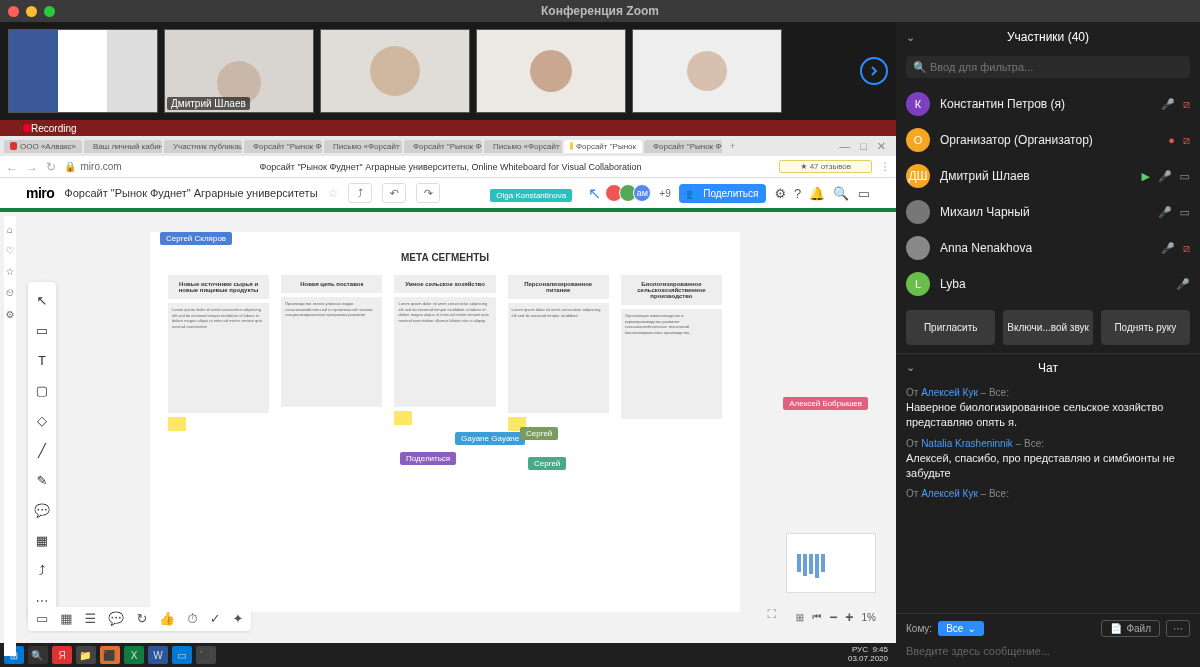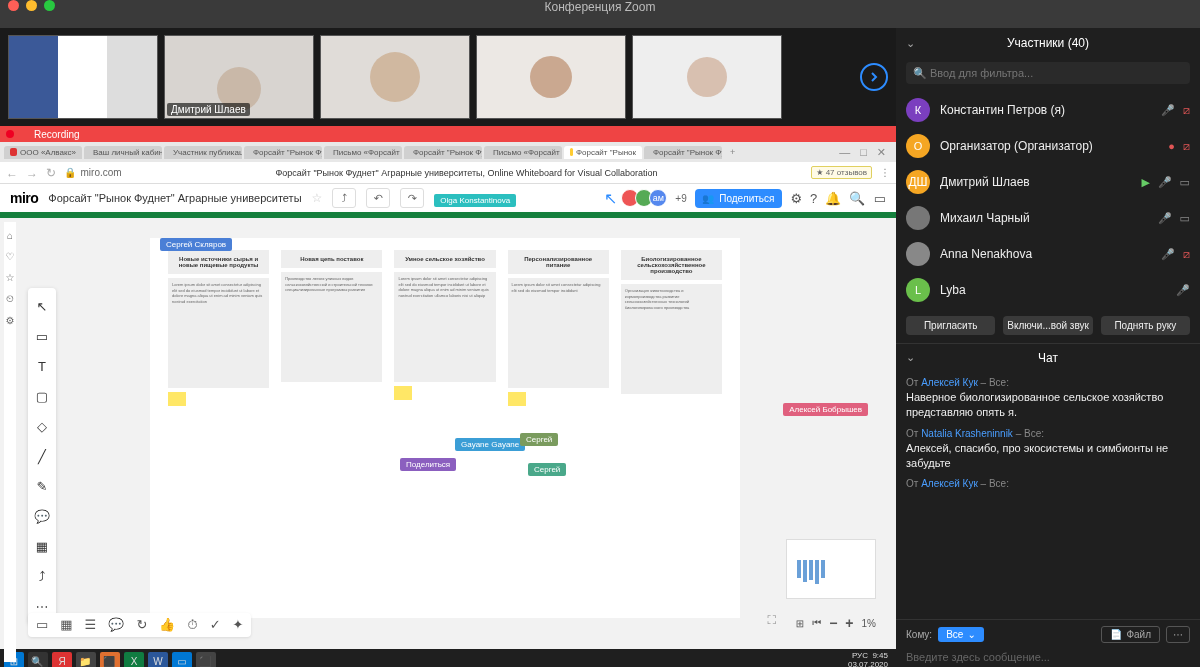--- a/index.html
+++ b/index.html
@@ -1,55 +1,55 @@
 <!DOCTYPE html>
 <html><head>
 <meta charset="utf-8">
 <style>
 * { box-sizing: border-box; margin: 0; padding: 0; font-family: -apple-system, BlinkMacSystemFont, "Segoe UI", Arial, sans-serif; }
 html, body { width: 1200px; height: 667px; overflow: hidden; background: #000; }
 
 
-.mac-titlebar { height: 28px; background: #3a3a3a; display: flex; padding: 0 8px; position: relative; }
+.mac-titlebar { height: 22px; background: #3a3a3a; display: flex; align-items: center; padding: 0 8px; position: relative; font-weight: bold; }
 .mac-dots { display: flex; gap: 7px; }
 .mac-dot { width: 11px; height: 11px; border-radius: 50%; }
 .mac-title { position: absolute; left: 50%; transform: translateX(-50%); color: #bbb; font-size: 12px; }
 
 
 .zoom-body { display: flex; height: 645px; }
 .left-col { width: 896px; display: flex; flex-direction: column; background: #111; }
 .right-col { width: 304px; background: #1f1f1f; display: flex; flex-direction: column; color: #ddd; }
 
 
 .video-strip { height: 98px; background: #1a1a1a; display: flex; align-items: center; padding: 0 8px; gap: 6px; position: relative; }
 .video-tile { width: 150px; height: 84px; background: #444; border: 1px solid #555; position: relative; display: flex; align-items: center; justify-content: center; }
 .tile-k { background: linear-gradient(to right, #3b5998 0 33%, #fff 33% 66%, #ddd 66%); }
 .tile-letter { font-size: 42px; color: #fff; font-weight: 300; position: absolute; left: 50%; top: 50%; transform: translate(-50%, -50%); }
 .tile-name { position: absolute; bottom: 2px; left: 2px; background: rgba(0,0,0,.6); color: #fff; font-size: 10px; padding: 1px 4px; border-radius: 2px; }
 .next-btn { width: 28px; height: 28px; border: 2px solid #2d8cff; border-radius: 50%; display: flex; align-items: center; justify-content: center; margin-left: auto; color: #2d8cff; cursor: pointer; }
 
 
-.recording { height: 16px; display: flex; align-items: center; gap: 20px; padding: 0 6px; color: #fff; font-size: 10px; background: #ef4444; }
+.recording { height: 16px; display: flex; align-items: center; gap: 0; padding: 0 23px; color: #fff; font-size: 10px; background: #7f1d1d; }
 .rec-dot { width: 8px; height: 8px; border-radius: 50%; background: #e02; }
 
 
 .browser-tabs { height: 20px; background: #e8e8e8; display: flex; align-items: center; font-size: 9px; color: #555; padding: 0 4px; gap: 2px; }
 .btab { background: #d0d0d0; padding: 2px 6px; border-radius: 3px 3px 0 0; white-space: nowrap; overflow: hidden; max-width: 78px; font-size: 8px; display: flex; align-items: center; gap: 3px; }
 .btab.active { background: #fff; }
 .tab-ico { width: 8px; height: 8px; border-radius: 2px; }
 .newtab { padding: 0 6px; color: #888; }
 .browser-ctrl { margin-left: auto; display: flex; gap: 10px; color: #888; padding-right: 6px; font-size: 11px; }
 .addr-bar { height: 22px; background: #fff; border-bottom: 1px solid #ddd; display: flex; align-items: center; font-size: 10px; padding: 0 6px; gap: 8px; color: #666; }
 .addr-arrow { color: #aaa; font-size: 12px; }
 .url-box { display: flex; align-items: center; gap: 4px; }
 .page-title { flex: 1; text-align: center; color: #333; font-size: 9px; }
-.rating { background: #fffbe6; border: 1px solid #e0d060; padding: 1px 4px; font-size: 8px; border-radius: 2px; }
-
-
-.miro-bar { height: 34px; background: #fff; display: flex; align-items: center; padding: 0 10px; gap: 10px; border-bottom: 6px solid #15803d; }
+.rating { background: #fffbe6; border: 1px solid #e0d060; padding: 1px 20px; font-size: 8px; border-radius: 2px; }
+
+
+.miro-bar { height: 34px; background: #fff; display: flex; align-items: center; padding: 0 26px; gap: 10px; border-bottom: 4px solid #15803d; }
 .miro-logo { font-weight: 700; font-size: 14px; letter-spacing: -0.5px; }
 .board-name { font-size: 11px; color: #333; }
 .star { color: #ccc; font-size: 12px; }
 .undo-btn { width: 24px; height: 20px; border: 1px solid #ddd; border-radius: 3px; font-size: 11px; display: flex; align-items: center; justify-content: center; color: #666; }
 .miro-right { margin-left: auto; display: flex; align-items: center; gap: 8px; }
 .avatars { display: flex; }
 .av { width: 18px; height: 18px; border-radius: 50%; margin-left: -4px; border: 1px solid #fff; font-size: 9px; display: flex; align-items: center; justify-content: center; color: #fff; }
 .share-btn { background: #2d8cff; color: #fff; padding: 4px 8px; border-radius: 4px; font-size: 10px; display: flex; align-items: center; gap: 4px; }
 .miro-icon { font-size: 13px; color: #555; }
 
@@ -88,21 +88,21 @@
 .search-wrap .mag { position: absolute; left: 7px; top: 5px; color: #888; font-size: 11px; }
 .plist { flex: 0 0 auto; }
 .prow { display: flex; align-items: center; padding: 6px 10px; gap: 10px; font-size: 12px; color: #eee; }
 .pav { width: 24px; height: 24px; border-radius: 50%; display: flex; align-items: center; justify-content: center; font-size: 11px; color: #fff; font-weight: 500; }
 .pname { flex: 1; white-space: nowrap; overflow: hidden; text-overflow: ellipsis; }
 .picons { display: flex; gap: 8px; font-size: 11px; }
 .ic-red { color: #e05555; }
 .ic-gray { color: #888; }
 .ic-green { color: #6c6; }
 .action-row { display: flex; gap: 8px; padding: 8px 10px; }
-.act-btn { flex: 1; background: #3a3a3a; color: #eee; font-size: 10px; padding: 4px 4px; border-radius: 4px; text-align: center; white-space: nowrap; overflow: hidden; }
+.act-btn { flex: 1; background: #3a3a3a; color: #eee; font-size: 10px; padding: 12px 4px; border-radius: 4px; text-align: center; white-space: nowrap; overflow: hidden; }
 .chat-head { height: 28px; display: flex; align-items: center; justify-content: center; font-size: 12px; color: #fff; position: relative; border-top: 1px solid #333; }
 .chat-head .chev { position: absolute; left: 10px; font-size: 11px; color: #aaa; }
 .chat-body { flex: 1; overflow: hidden; padding: 6px 10px; font-size: 11px; }
 .msg { margin-bottom: 8px; }
 .msg-from { color: #888; font-size: 10px; margin-bottom: 2px; }
 .msg-from .sender { color: #4a9eff; }
 .msg-text { color: #eee; line-height: 1.35; }
 .chat-input-row { padding: 6px 10px; border-top: 1px solid #333; }
 .to-row { display: flex; align-items: center; gap: 6px; font-size: 10px; color: #aaa; margin-bottom: 4px; }
 .to-select { background: #2d8cff; color: #fff; padding: 2px 8px; border-radius: 3px; font-size: 10px; display: flex; align-items: center; gap: 4px; }
@@ -215,21 +215,21 @@
       <span style="color:#888">⋮</span>
     </div>
 
     <div class="miro-bar">
       <span class="miro-logo">miro</span>
       <span class="board-name">Форсайт "Рынок Фуднет" Аграрные университеты</span>
       <span class="star">☆</span>
       <span class="undo-btn">⤴</span>
       <span class="undo-btn">↶</span>
       <span class="undo-btn">↷</span>
-      <div style="position:relative">
+      <div style="margin-left:40px;position:relative">
         <span class="cursor-tag" style="background:#2bbfbf;position:static">Olga Konstantinova</span>
       </div>
       <div class="miro-right">
         <span style="color:#2d8cff">↖</span>
         <div class="avatars">
           <span class="av" style="background:#e55"></span>
           <span class="av" style="background:#5a5"></span>
           <span class="av" style="background:#58e">ам</span>
         </div>
         <span style="font-size:10px;color:#666">+9</span>
@@ -263,20 +263,21 @@
         <span class="tool">╱</span>
         <span class="tool">✎</span>
         <span class="tool">💬</span>
         <span class="tool">▦</span>
         <span class="tool">⤴</span>
         <span class="tool">⋯</span>
       </div>
 
       <div class="canvas">
         <span class="cursor-tag" style="background:#4a7fd6;left:10px;top:0">Сергей Скляров</span>
+        <div class="canvas-title">МЕТА СЕГМЕНТЫ</div>
         <div class="cols">
           <div class="col">
               <div class="col-head">Новые источники сырья и новые пищевые продукты</div>
               <div class="col-body">Lorem ipsum dolor sit amet consectetur adipiscing elit sed do eiusmod tempor incididunt ut labore et dolore magna aliqua ut enim ad minim veniam quis nostrud exercitation</div>
               <div class="sticky"></div>
             </div>
           <div class="col">
               <div class="col-head">Новая цепь поставок</div>
               <div class="col-body">Производство легких уличных видов сельскохозяйственной и строительной техники специализированные программы развития</div>
             </div>
@@ -421,21 +422,21 @@
       <span class="chev">⌄</span>
       <span>Чат</span>
     </div>
     <div class="chat-body">
       <div class="msg">
         <div class="msg-from">От <span class="sender">Алексей Кук</span> – <span>Все</span>:</div>
         <div class="msg-text">Наверное биологизированное сельское хозяйство представляю опять я.</div>
       </div>
       <div class="msg">
         <div class="msg-from">От <span class="sender">Natalia Krasheninnik</span> – <span>Все</span>:</div>
-        <div class="msg-text">Алексей, спасибо, про экосистемы и симбионты не забудьте</div>
+        <div class="msg-text">Алексей, спасибо, про представляю и симбионты не забудьте</div>
       </div>
       <div class="msg">
         <div class="msg-from">От <span class="sender">Алексей Кук</span> – <span>Все</span>:</div>
       </div>
     </div>
     <div class="chat-input-row">
       <div class="to-row">
         <span>Кому:</span>
         <span class="to-select">
             <span>Все</span>

